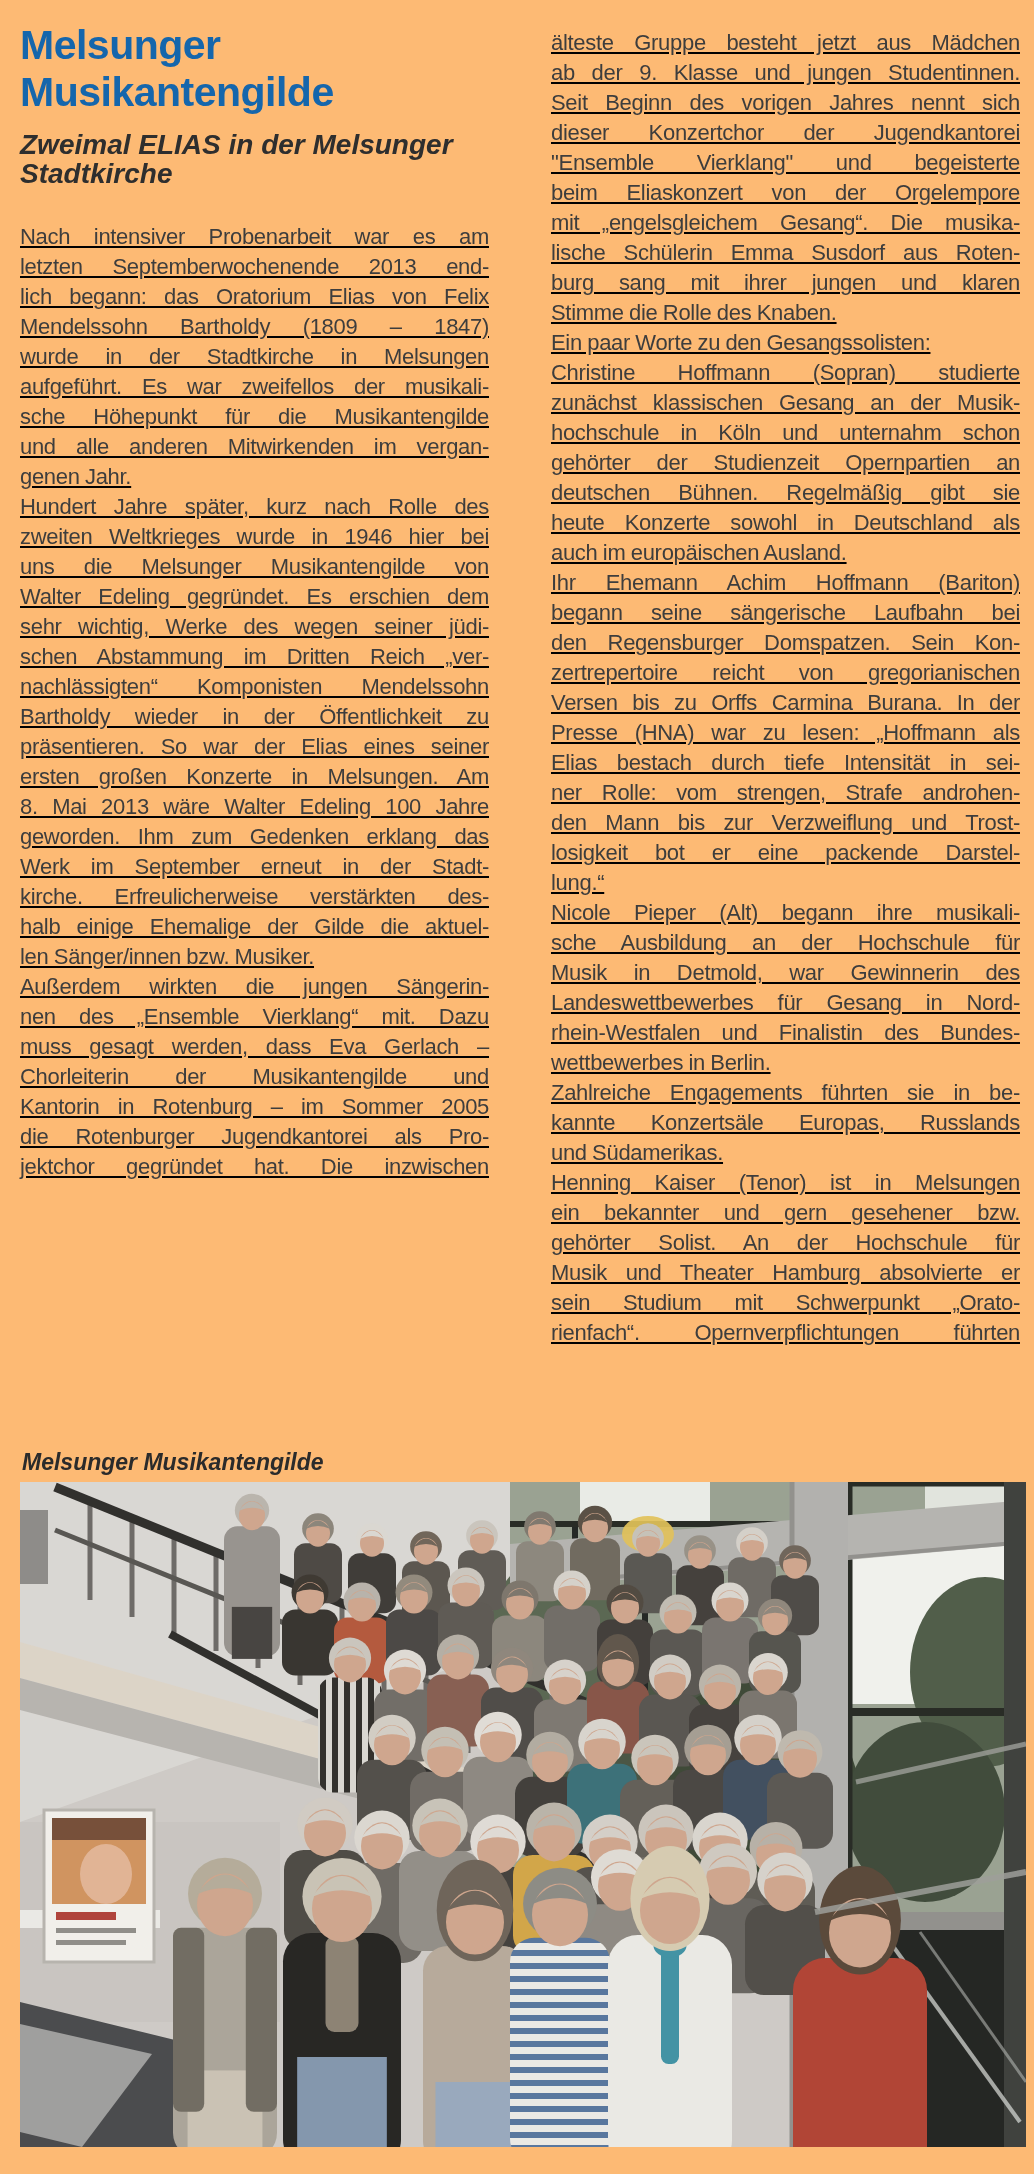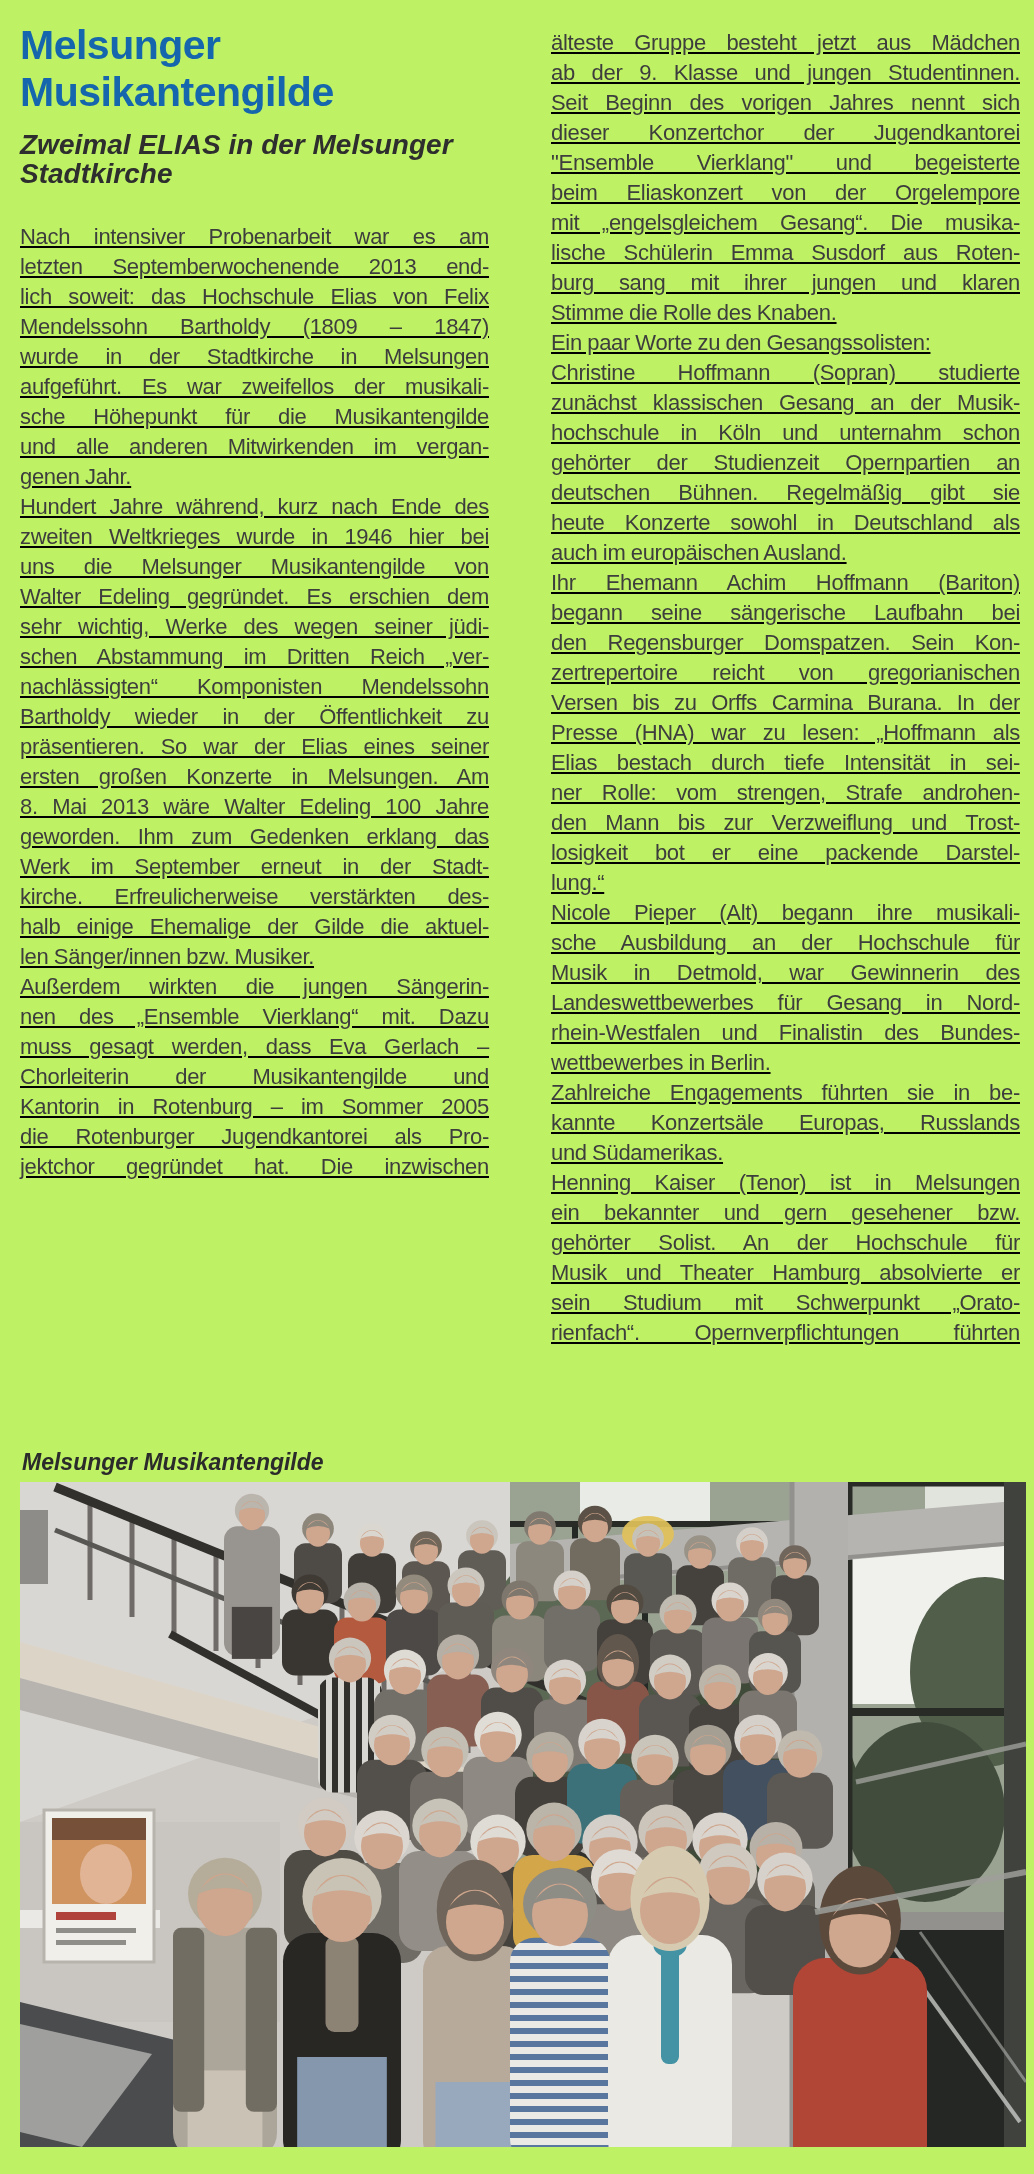--- a/index.html
+++ b/index.html
@@ -1,17 +1,17 @@
 <!DOCTYPE html>
 <html><head>
 <meta charset="utf-8">
 <style>
   html,body{margin:0;padding:0;background:#ffffff;}
   body{width:1034px;font-family:"Liberation Sans",sans-serif;}
-  .page{position:relative;width:1034px;height:2174px;background:#bef264;overflow:hidden;}
+  .page{position:relative;width:1034px;height:2174px;background:#fdba74;overflow:hidden;}
   .content{padding:14px 14px 0 20px;}
   .columns{display:flex;gap:62px;}
   .col{width:469px;}
   .col-right{padding-top:14px;}
   .title{font-size:41px;line-height:47px;font-weight:bold;color:#1566ac;
          margin:8px 0 0 0;white-space:pre-line;letter-spacing:-0.5px;}
   .subtitle{font-size:28px;line-height:29px;font-weight:bold;font-style:italic;
             color:#2e2e2e;margin:14px 0 0 0;white-space:pre-line;}
   .body-text{margin-top:34px;}
   .para{margin:0;text-decoration:underline;}
@@ -34,30 +34,30 @@
     <div class="columns">
       <div class="col col-left">
         <h1 class="title">Melsunger
 Musikantengilde</h1>
         <h2 class="subtitle">Zweimal ELIAS in der Melsunger
 Stadtkirche</h2>
         <div class="body-text">
             <div class="para">
               <div class="ln">Nach intensiver Probenarbeit war es am</div>
               <div class="ln">letzten Septemberwochenende 2013 end-</div>
-              <div class="ln">lich soweit: das Hochschule Elias von Felix</div>
+              <div class="ln">lich begann: das Oratorium Elias von Felix</div>
               <div class="ln">Mendelssohn Bartholdy (1809 – 1847)</div>
               <div class="ln">wurde in der Stadtkirche in Melsungen</div>
               <div class="ln">aufgeführt. Es war zweifellos der musikali-</div>
               <div class="ln">sche Höhepunkt für die Musikantengilde</div>
               <div class="ln">und alle anderen Mitwirkenden im vergan-</div>
               <div class="ln end">genen Jahr.</div>
             </div>
             <div class="para">
-              <div class="ln">Hundert Jahre während, kurz nach Ende des</div>
+              <div class="ln">Hundert Jahre später, kurz nach Rolle des</div>
               <div class="ln">zweiten Weltkrieges wurde in 1946 hier bei</div>
               <div class="ln">uns die Melsunger Musikantengilde von</div>
               <div class="ln">Walter Edeling gegründet. Es erschien dem</div>
               <div class="ln">sehr wichtig, Werke des wegen seiner jüdi-</div>
               <div class="ln">schen Abstammung im Dritten Reich „ver-</div>
               <div class="ln">nachlässigten“ Komponisten Mendelssohn</div>
               <div class="ln">Bartholdy wieder in der Öffentlichkeit zu</div>
               <div class="ln">präsentieren. So war der Elias eines seiner</div>
               <div class="ln">ersten großen Konzerte in Melsungen. Am</div>
               <div class="ln">8. Mai 2013 wäre Walter Edeling 100 Jahre</div>

